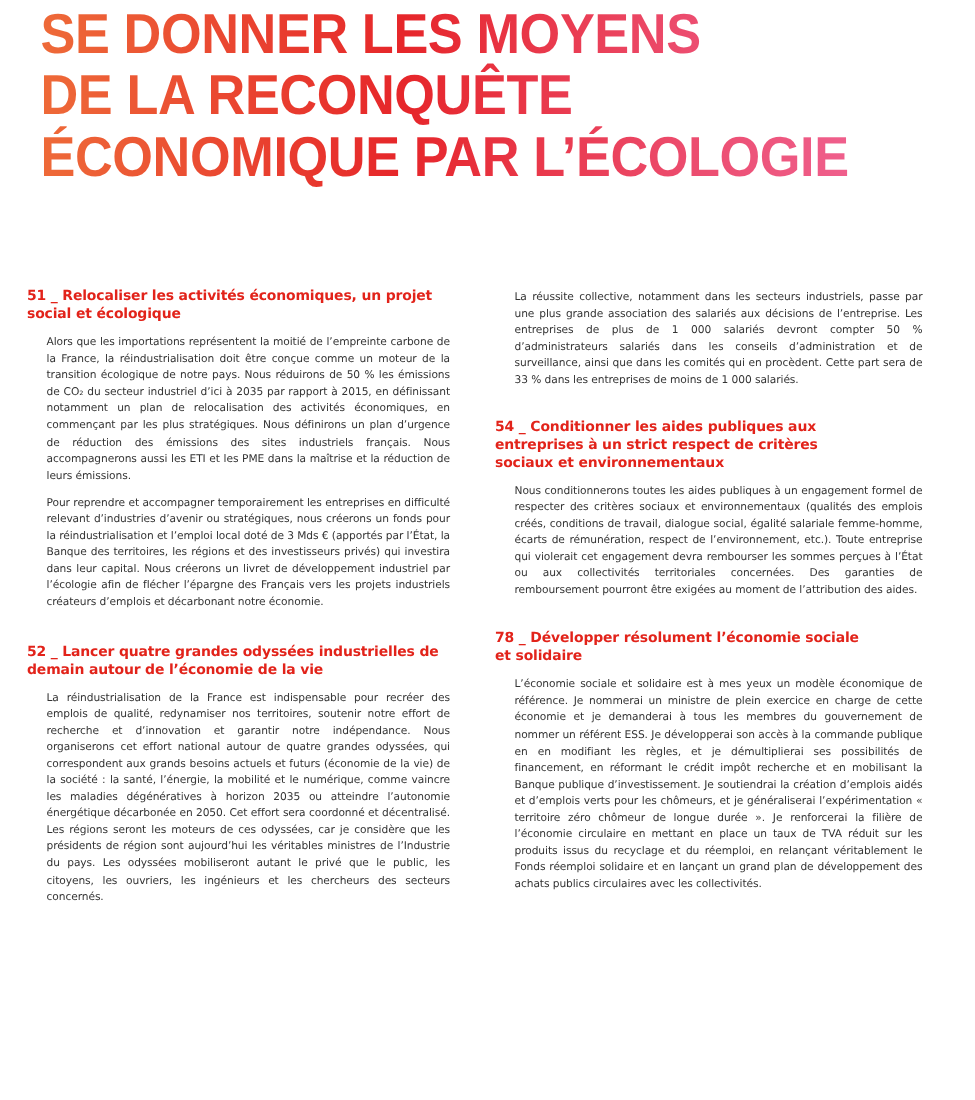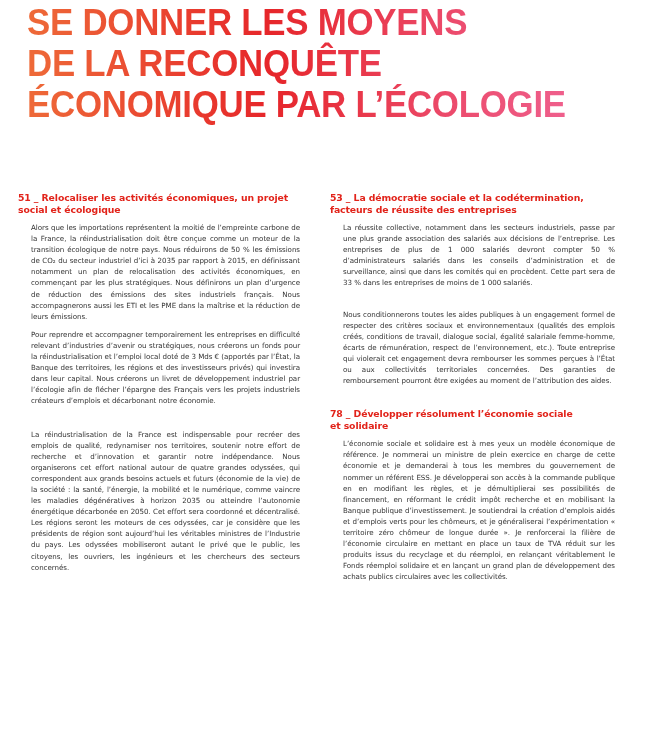--- a/index.html
+++ b/index.html
@@ -36,29 +36,30 @@
   <span>ÉCONOMIQUE PAR L’ÉCOLOGIE</span>
 </h1>
 
 <div class="col left">
   <div class="section" style="margin-bottom:22px;">
     <h2>51 _ Relocaliser les activités économiques, un projet social et écologique</h2>
     <p>Alors que les importations représentent la moitié de l’empreinte carbone de la France, la réindustrialisation doit être conçue comme un moteur de la transition écologique de notre pays. Nous réduirons de 50 % les émissions de CO₂ du secteur industriel d’ici à 2035 par rapport à 2015, en définissant notamment un plan de relocalisation des activités économiques, en commençant par les plus stratégiques. Nous définirons un plan d’urgence de réduction des émissions des sites industriels français. Nous accompagnerons aussi les ETI et les PME dans la maîtrise et la réduction de leurs émissions.</p>
     <p>Pour reprendre et accompagner temporairement les entreprises en difficulté relevant d’industries d’avenir ou stratégiques, nous créerons un fonds pour la réindustrialisation et l’emploi local doté de 3 Mds € (apportés par l’État, la Banque des territoires, les régions et des investisseurs privés) qui investira dans leur capital. Nous créerons un livret de développement industriel par l’écologie afin de flécher l’épargne des Français vers les projets industriels créateurs d’emplois et décarbonant notre économie.</p>
   </div>
   <div class="section">
+    <h2>52 _ Lancer quatre grandes odyssées industrielles de demain autour de l’économie de la vie</h2>
     <p>La réindustrialisation de la France est indispensable pour recréer des emplois de qualité, redynamiser nos territoires, soutenir notre effort de recherche et d’innovation et garantir notre indépendance. Nous organiserons cet effort national autour de quatre grandes odyssées, qui correspondent aux grands besoins actuels et futurs (économie de la vie) de la société : la santé, l’énergie, la mobilité et le numérique, comme vaincre les maladies dégénératives à horizon 2035 ou atteindre l’autonomie énergétique décarbonée en 2050. Cet effort sera coordonné et décentralisé. Les régions seront les moteurs de ces odyssées, car je considère que les présidents de région sont aujourd’hui les véritables ministres de l’Industrie du pays. Les odyssées mobiliseront autant le privé que le public, les citoyens, les ouvriers, les ingénieurs et les chercheurs des secteurs concernés.</p>
   </div>
 </div>
 
 <div class="col right">
   <div class="section" style="margin-bottom:20px;">
-    <h2>53 _ La démocratie sociale et la codétermination, facteurs de réussite des entreprises</h2>
     <p>La réussite collective, notamment dans les secteurs industriels, passe par une plus grande association des salariés aux décisions de l’entreprise. Les entreprises de plus de 1 000 salariés devront compter 50 % d’administrateurs salariés dans les conseils d’administration et de surveillance, ainsi que dans les comités qui en procèdent. Cette part sera de 33 % dans les entreprises de moins de 1 000 salariés.</p>
   </div>
   <div class="section" style="margin-bottom:22px;">
+    <h2 style="width:220px;">54 _ Conditionner les aides publiques aux entreprises à un strict respect de critères sociaux et environnementaux</h2>
     <p>Nous conditionnerons toutes les aides publiques à un engagement formel de respecter des critères sociaux et environnementaux (qualités des emplois créés, conditions de travail, dialogue social, égalité salariale femme-homme, écarts de rémunération, respect de l’environnement, etc.). Toute entreprise qui violerait cet engagement devra rembourser les sommes perçues à l’État ou aux collectivités territoriales concernées. Des garanties de remboursement pourront être exigées au moment de l’attribution des aides.</p>
   </div>
   <div class="section">
     <h2 style="width:250px;">78 _ Développer résolument l’économie sociale et solidaire</h2>
     <p>L’économie sociale et solidaire est à mes yeux un modèle économique de référence. Je nommerai un ministre de plein exercice en charge de cette économie et je demanderai à tous les membres du gouvernement de nommer un référent ESS. Je développerai son accès à la commande publique en en modifiant les règles, et je démultiplierai ses possibilités de financement, en réformant le crédit impôt recherche et en mobilisant la Banque publique d’investissement. Je soutiendrai la création d’emplois aidés et d’emplois verts pour les chômeurs, et je généraliserai l’expérimentation « territoire zéro chômeur de longue durée ». Je renforcerai la filière de l’économie circulaire en mettant en place un taux de TVA réduit sur les produits issus du recyclage et du réemploi, en relançant véritablement le Fonds réemploi solidaire et en lançant un grand plan de développement des achats publics circulaires avec les collectivités.</p>
   </div>
 </div>
 
 </body></html>

